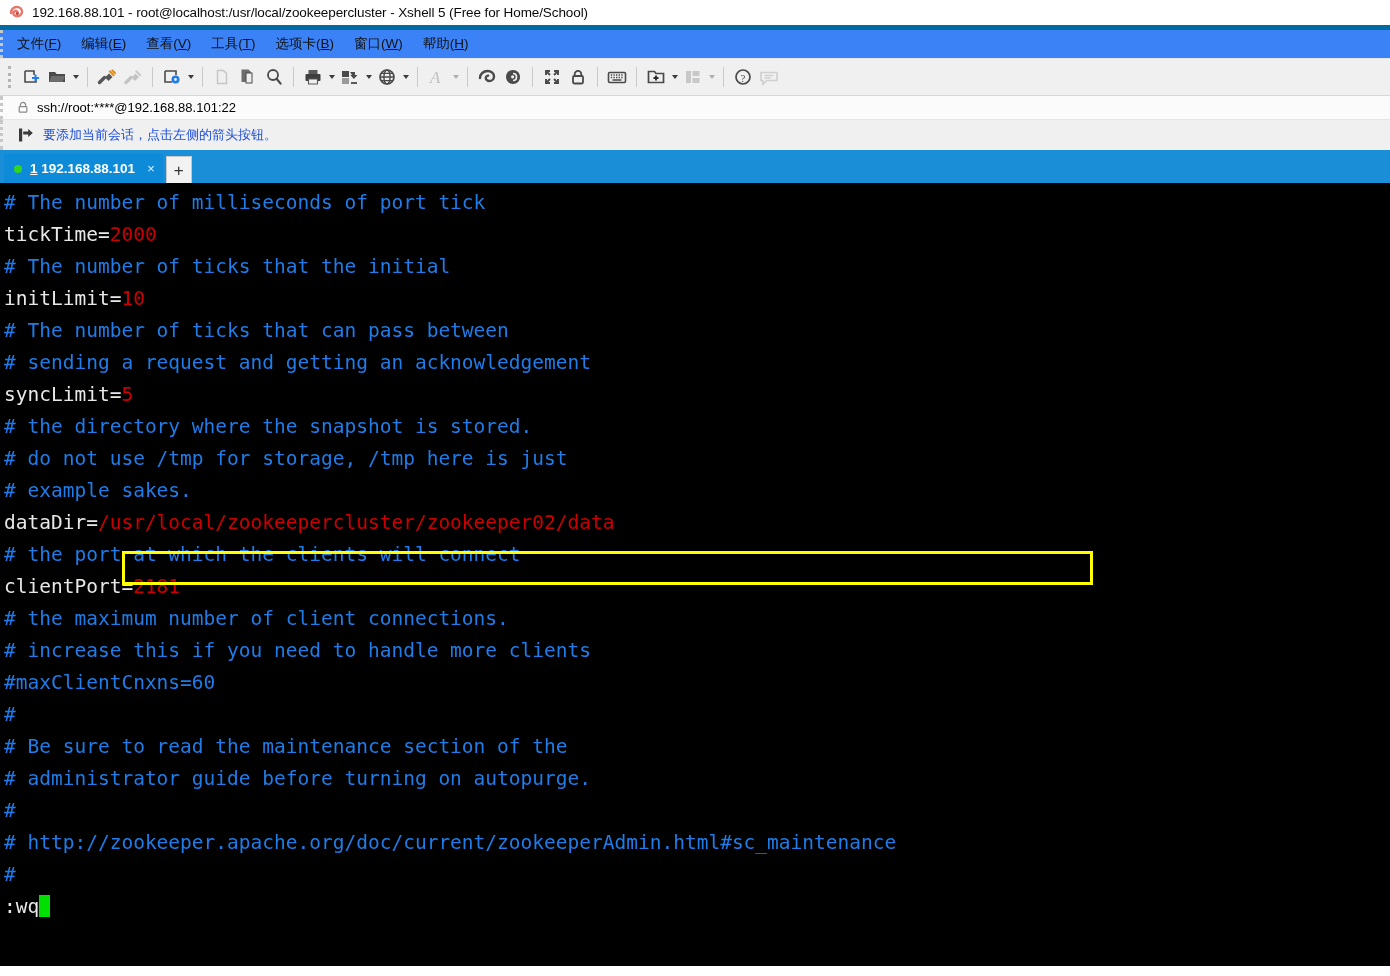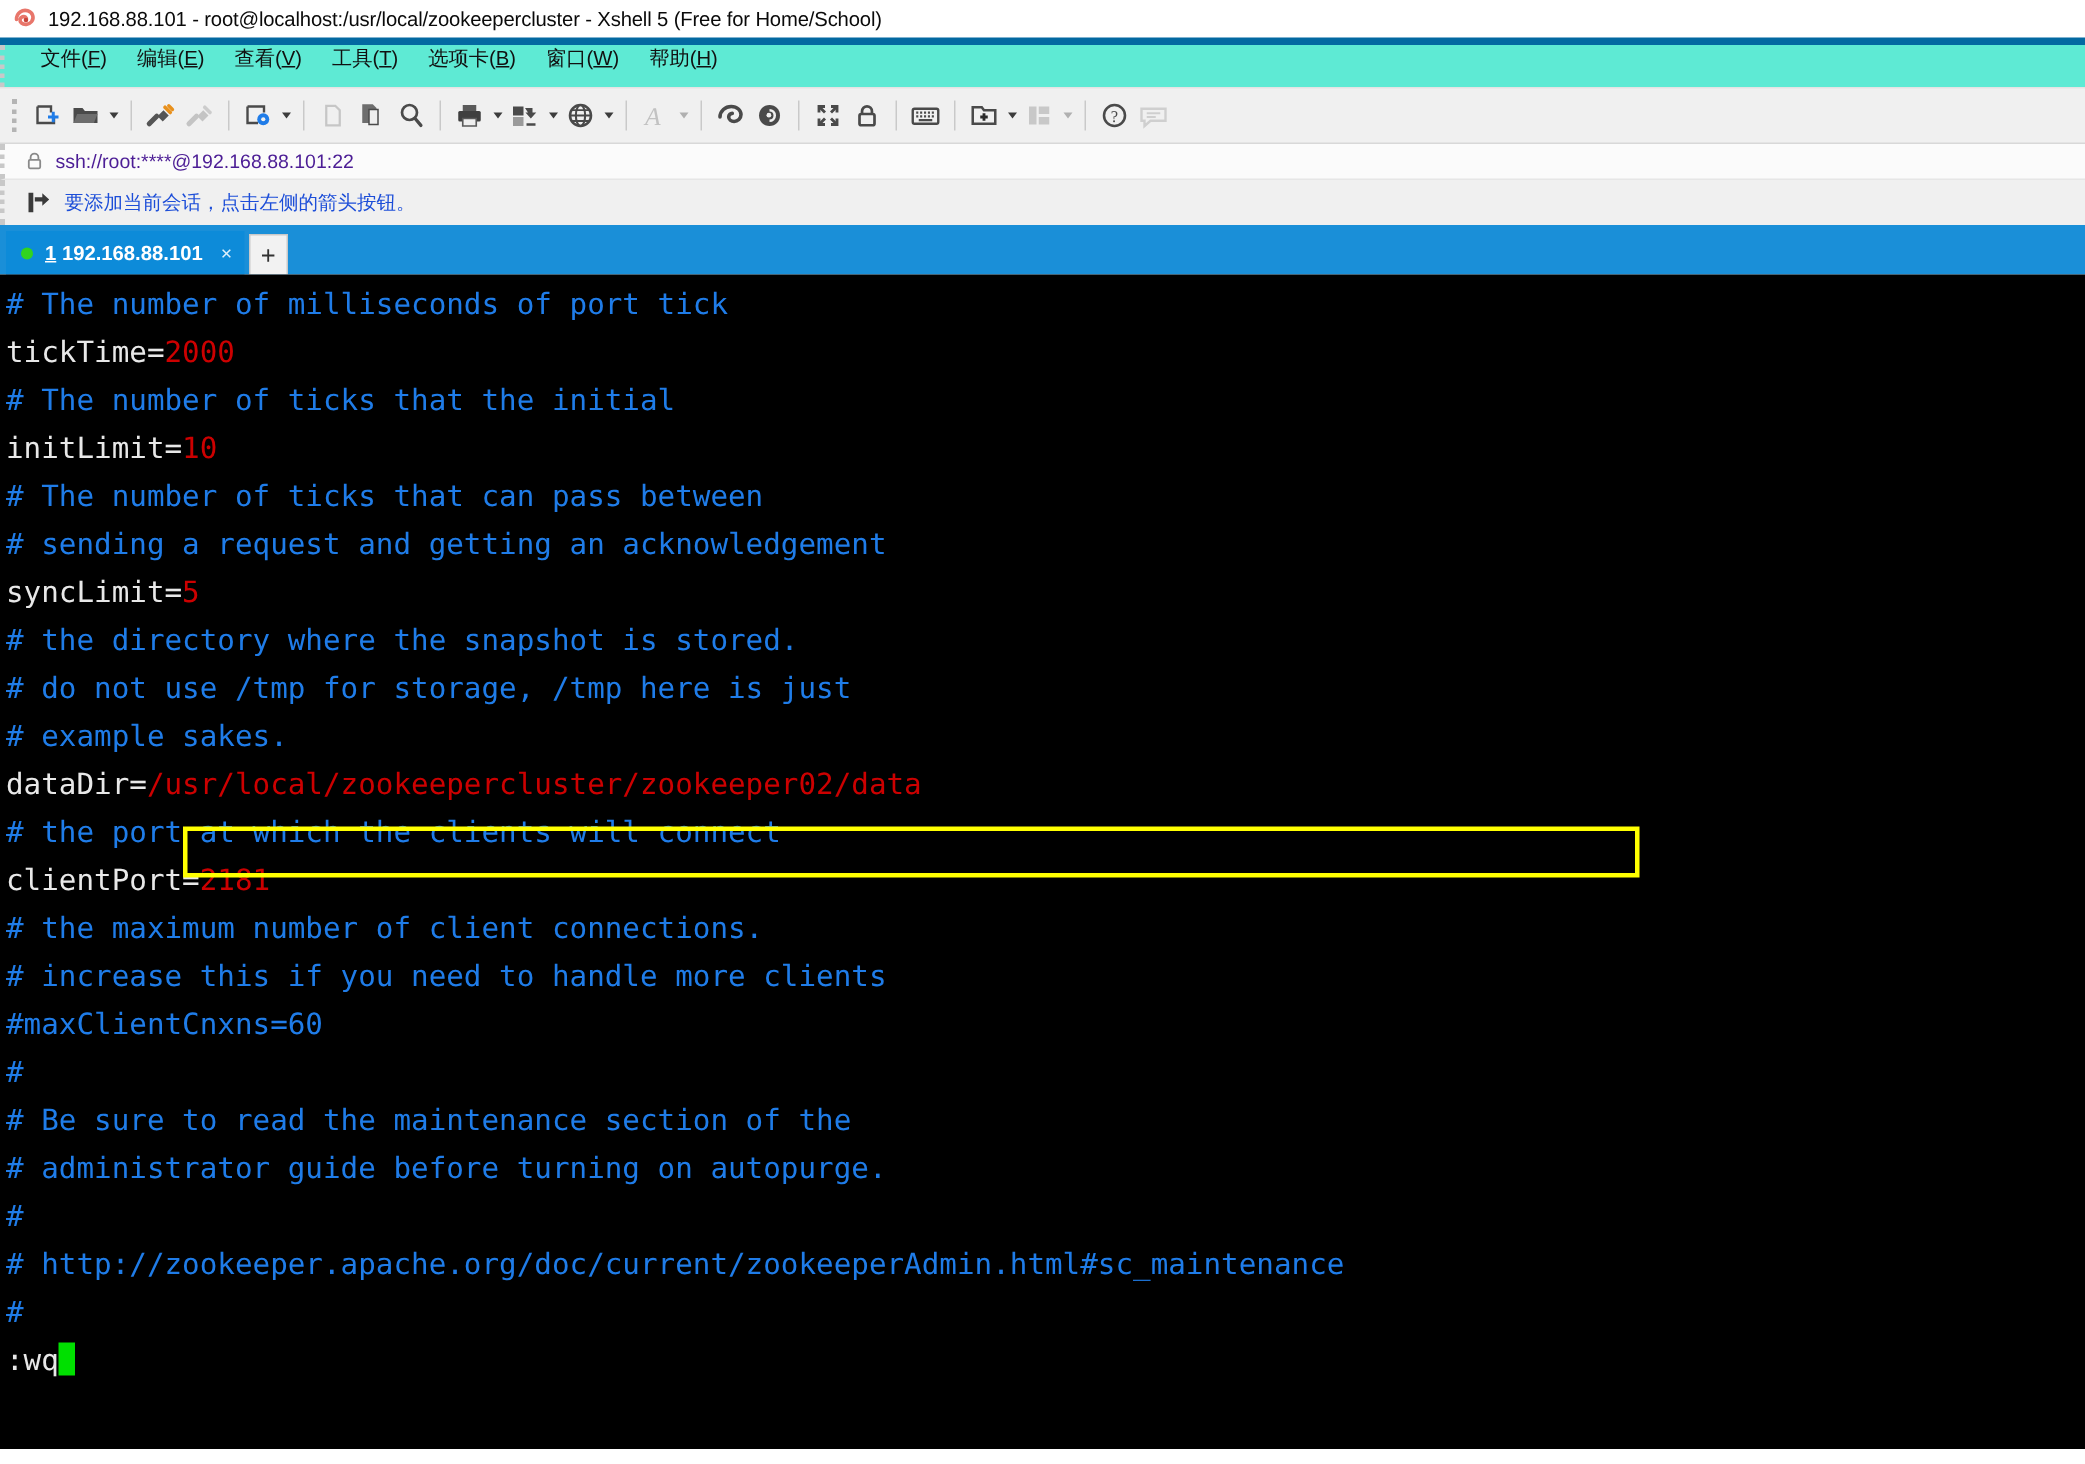--- a/index.html
+++ b/index.html
@@ -29,24 +29,24 @@
   .titlebar-text {
     font-size: 13.5px;
     color: #0a0a0a;
     white-space: nowrap;
     letter-spacing: -0.1px;
   }
 
   
   .menubar {
     height: 28px;
-    background: #5eead4;
-    display: flex;
-    align-items: flex-start;
-    padding-left: 24px;
+    background: #3b82f6;
+    display: flex;
+    align-items: center;
+    padding-left: 14px;
     border-left: 3px dotted #c8c8c8;
   }
   .menu-item {
     font-size: 13.5px;
     color: #111111;
     margin-right: 20px;
     white-space: nowrap;
     cursor: default;
   }
   .menu-item u { text-decoration: underline; }
@@ -97,21 +97,21 @@
     background: #fbfbfb;
     display: flex;
     align-items: center;
     padding-left: 14px;
     border-left: 3px dotted #c8c8c8;
     border-bottom: 1px solid #e6e6e6;
   }
   .addr-lock { margin-right: 8px; display:flex; align-items:center; }
   .addr-text {
     font-size: 13px;
-    color: #4c1d95;
+    color: #000000;
     white-space: nowrap;
   }
 
   
   .noticebar {
     height: 30px;
     background: #f0f0f0;
     display: flex;
     align-items: center;
     padding-left: 14px;

